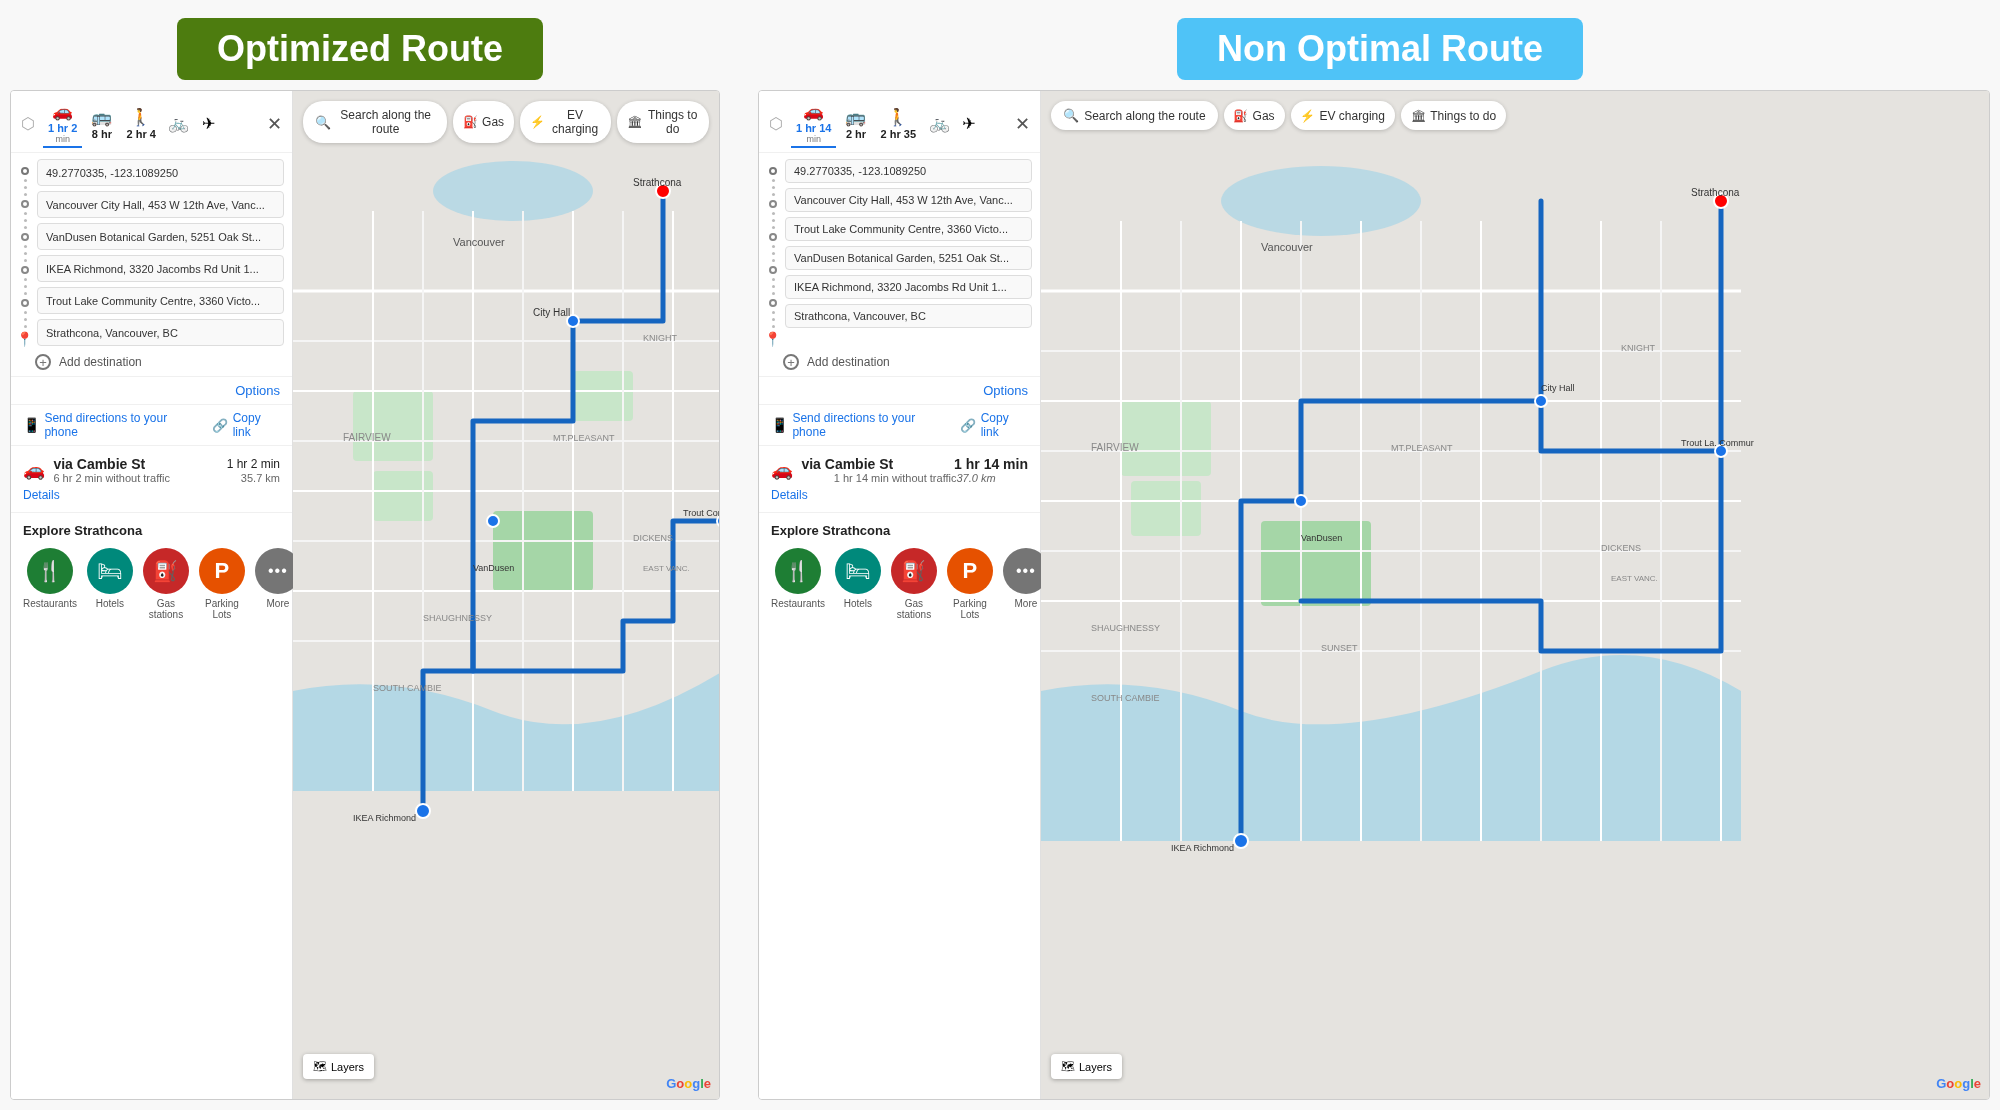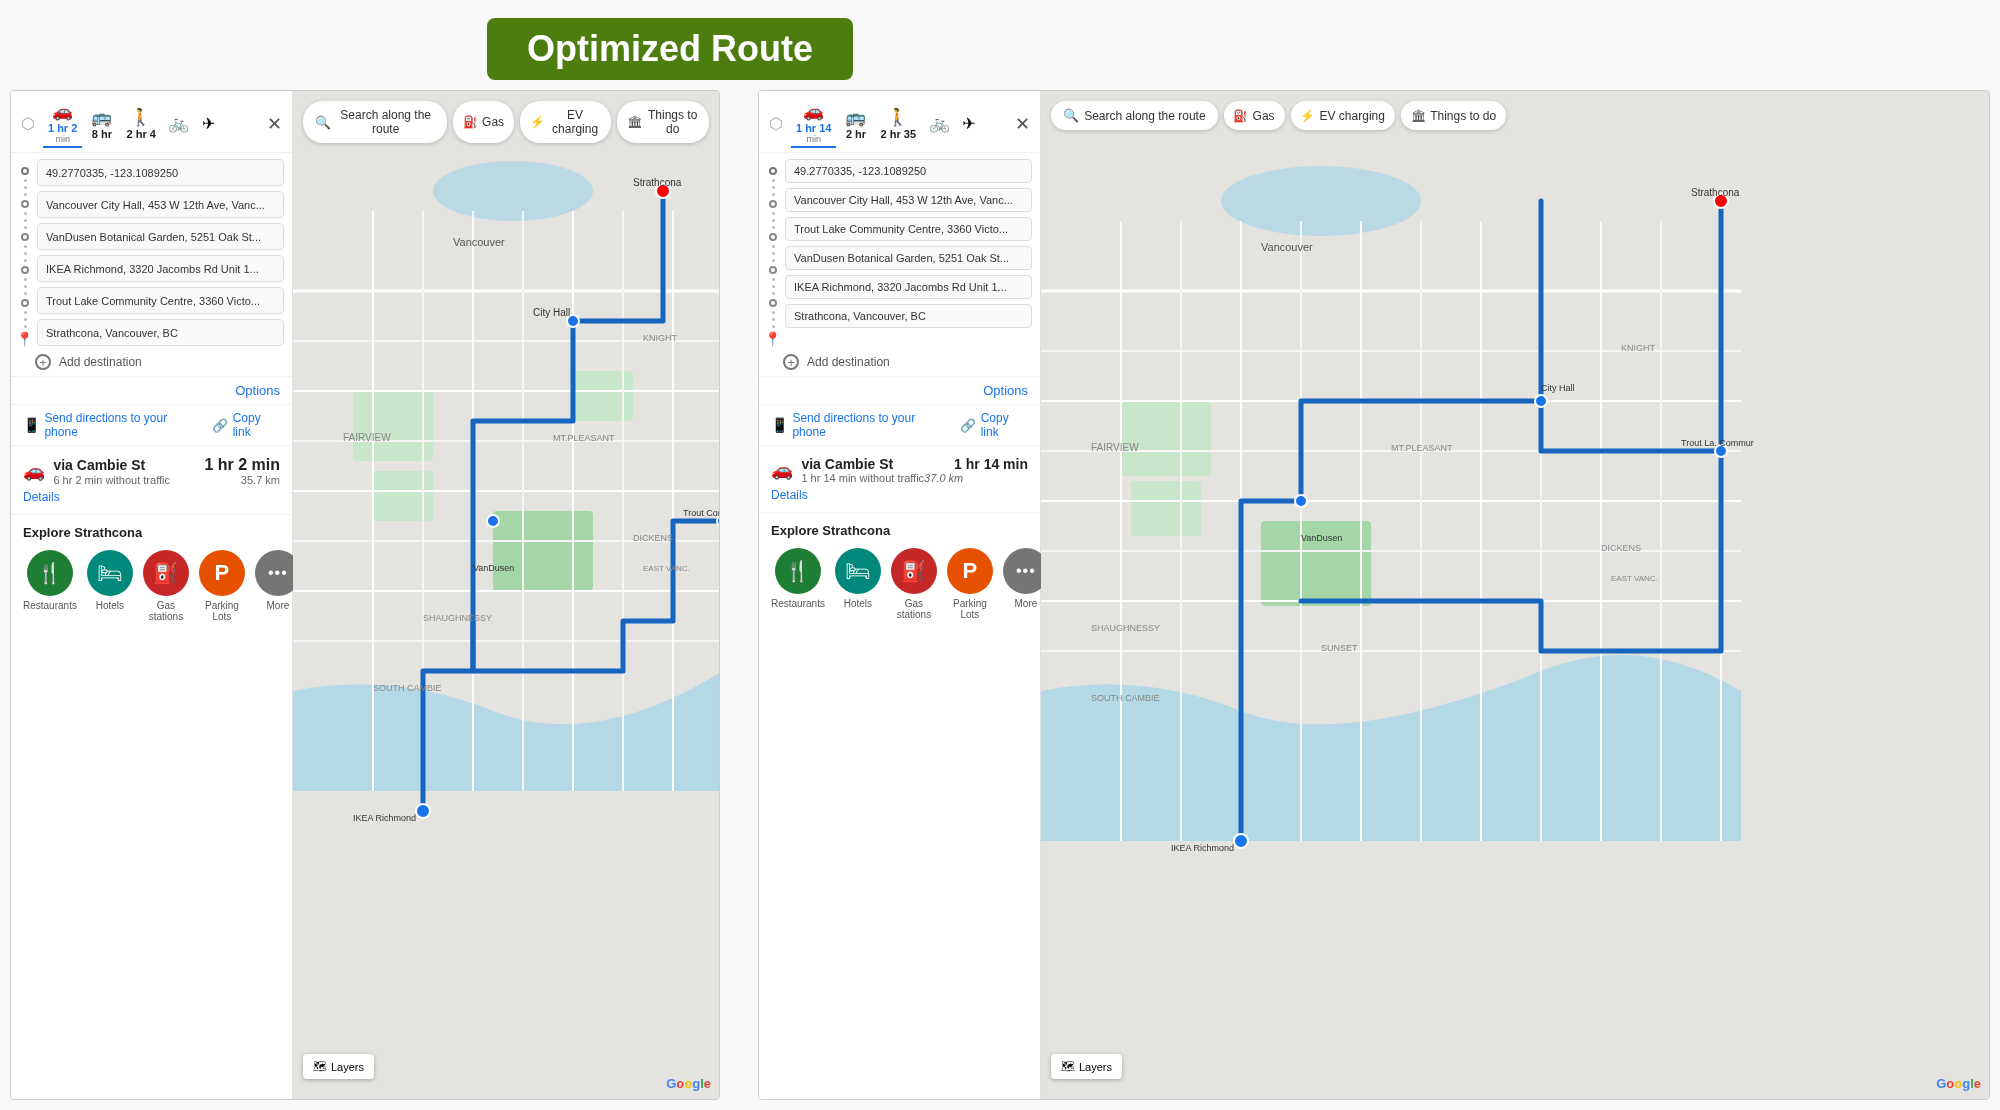--- a/index.html
+++ b/index.html
@@ -42,20 +42,23 @@
 </head>
 <body>
 
 <div style="display:flex;flex-direction:column;width:2000px;height:1110px;background:#f8f8f8;">
 
   <div class="banners">
     <div style="width:710px;display:flex;justify-content:center;">
       <div class="banner banner-optimized">Optimized Route</div>
     </div>
     <div style="width:30px;"></div>
+    <div style="width:1230px;display:flex;justify-content:center;">
+      <div class="banner banner-non-optimal">Non Optimal Route</div>
+    </div>
   </div>
 
   <div style="display:flex;flex:1;background:#f8f8f8;padding:0 10px 10px 10px;gap:10px;">
 
     <div style="display:flex;flex:0 0 710px;gap:0;border:1px solid #ccc;border-radius:4px;overflow:hidden;">
 
       <div style="width:282px;background:white;display:flex;flex-direction:column;border-right:1px solid #e0e0e0;">
 
         <div style="display:flex;align-items:center;padding:8px 6px 4px 6px;gap:4px;border-bottom:1px solid #f0f0f0;">
           <div style="padding:2px 4px;font-size:16px;color:#aaa;cursor:pointer;">⬡</div>
@@ -132,21 +135,21 @@
             <span>Copy link</span>
           </div>
         </div>
 
         <div style="padding:10px 12px;border-bottom:1px solid #f0f0f0;">
           <div style="display:flex;align-items:center;gap:8px;">
             <span style="font-size:18px;">🚗</span>
             <div style="flex:1;">
               <div style="display:flex;justify-content:space-between;align-items:center;">
                 <span style="font-size:14px;font-weight:bold;color:#222;">via Cambie St</span>
-                <span style="font-size:16px;font-weight:bold;color:#222;">1 hr 2 min</span>
+                <span style="font-size:12px;font-weight:normal;color:#222;">1 hr 2 min</span>
               </div>
               <div style="display:flex;justify-content:space-between;">
                 <span style="font-size:11px;color:#666;">6 hr 2 min without traffic</span>
                 <span style="font-size:11px;color:#666;">35.7 km</span>
               </div>
             </div>
           </div>
           <a style="font-size:12px;color:#1a73e8;cursor:pointer;margin-top:4px;display:block;">Details</a>
         </div>
 
@@ -343,21 +346,21 @@
         </div>
 
         <div style="padding:10px 12px;border-bottom:1px solid #f0f0f0;">
           <div style="display:flex;align-items:center;gap:8px;">
             <span style="font-size:18px;">🚗</span>
             <div style="flex:1;">
               <div style="display:flex;justify-content:space-between;align-items:center;">
                 <span style="font-size:14px;font-weight:bold;color:#222;">via Cambie St</span>
                 <span style="font-size:14px;font-weight:bold;color:#222;">1 hr 14 min</span>
               </div>
-              <div style="display:flex;justify-content:flex-start;">
+              <div style="display:flex;justify-content:center;">
                 <span style="font-size:11px;color:#666;">1 hr 14 min without traffic</span>
                 <span style="font-size:11px;color:#666;font-style:italic;">37.0 km</span>
               </div>
             </div>
           </div>
           <a style="font-size:12px;color:#1a73e8;cursor:pointer;margin-top:4px;display:block;">Details</a>
         </div>
 
         <div style="padding:10px 12px;">
           <div style="font-size:13px;font-weight:bold;color:#222;margin-bottom:10px;">Explore Strathcona</div>

